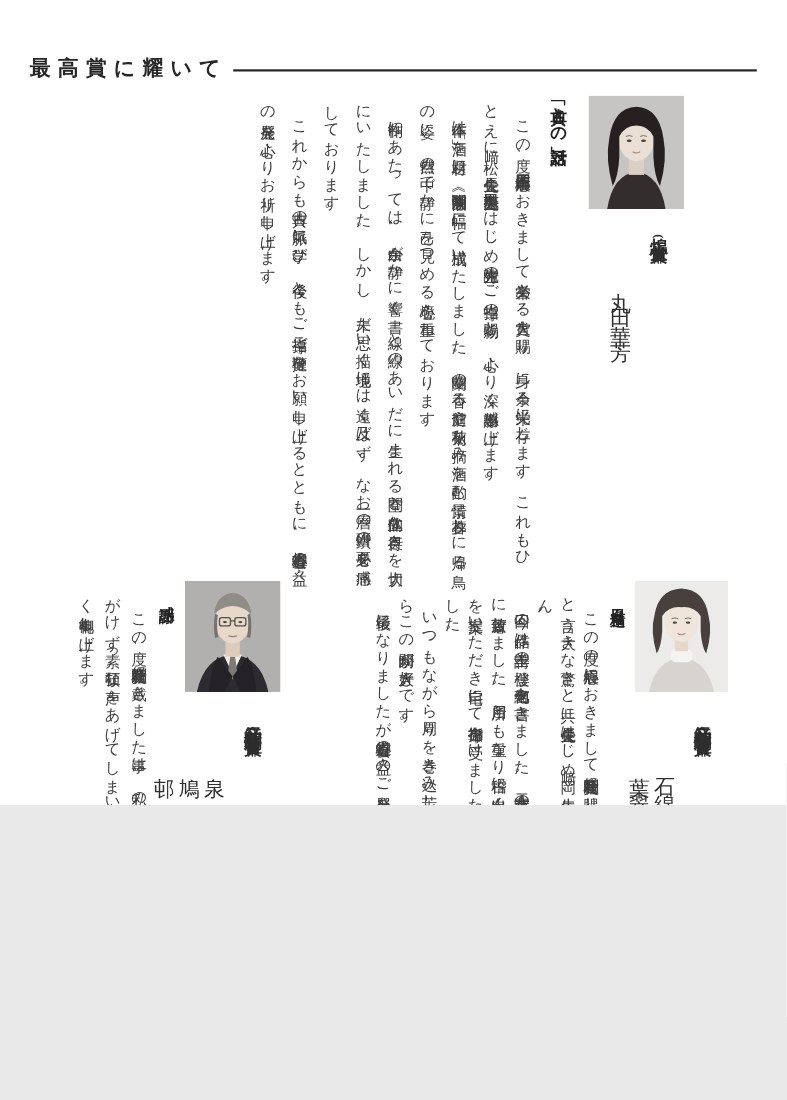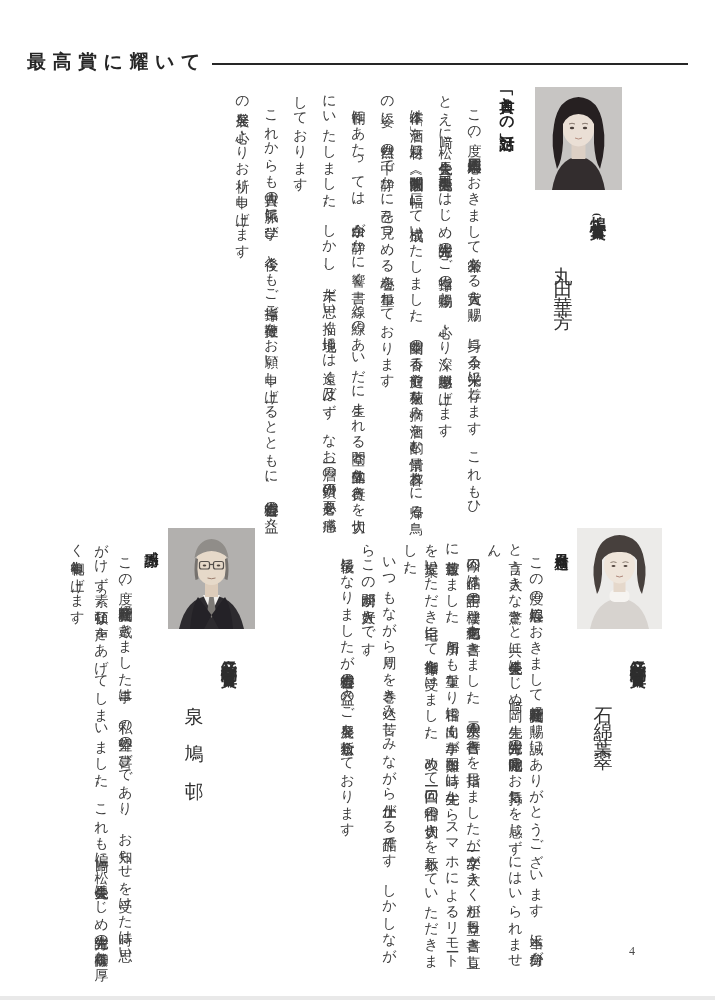--- a/index.html
+++ b/index.html
@@ -1,17 +1,17 @@
 <!DOCTYPE html>
 <html lang="ja"><head>
 <meta charset="utf-8">
 <style>
   html,body { margin:0; padding:0; background:#e9e9e9; }
   .page {
-    position:relative; width:715px; height:996px; margin:0 auto;
+    position:relative; width:715px; height:732px; margin:0 auto;
     background:#ffffff; overflow:hidden;
     font-family:"Liberation Serif","DejaVu Serif",serif; color:#3d3d3d;
   }
   
   .header-title {
     position:absolute; left:27px; top:49px;
     font-family:"Liberation Sans","DejaVu Sans",sans-serif;
     font-weight:bold; font-size:19px; letter-spacing:6.5px; color:#262626;
     white-space:nowrap;
   }

